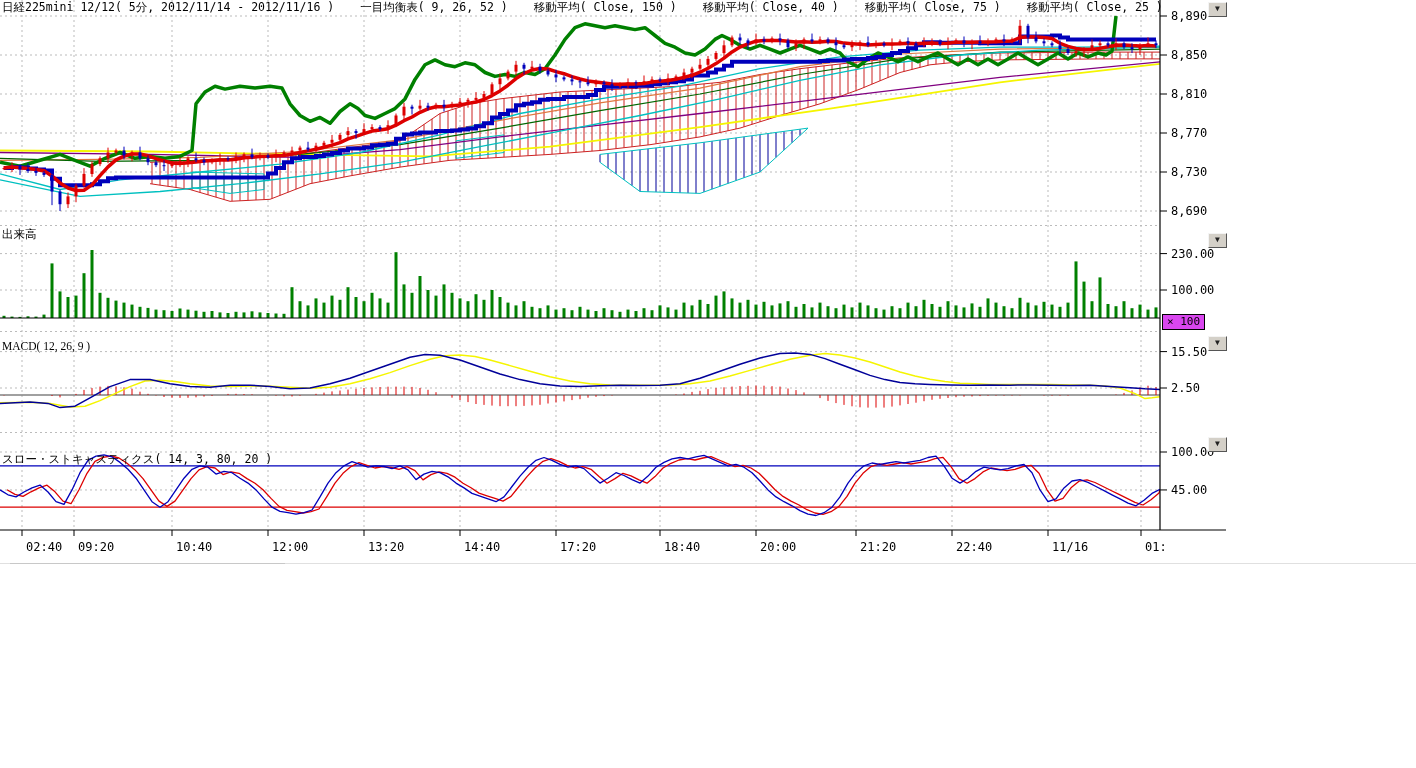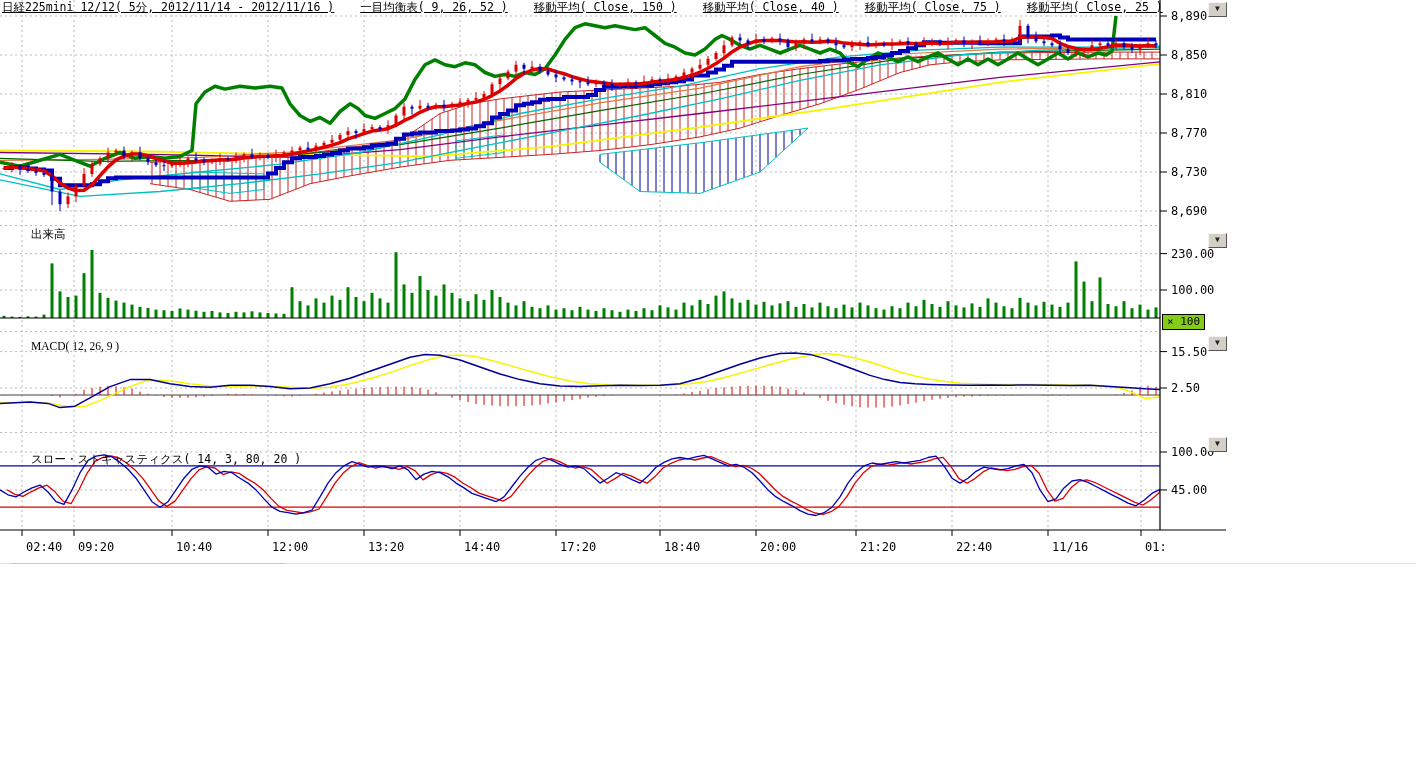--- a/index.html
+++ b/index.html
@@ -1,33 +1,33 @@
 <!DOCTYPE html>
 <html><head>
 <meta charset="utf-8">
 <style>
   html,body{margin:0;padding:0;background:#fff;}
   body{font-family:"DejaVu Sans Mono","Liberation Mono",monospace;}
   #root{position:relative;width:1416px;height:768px;background:#fff;overflow:hidden;}
   #chart-svg{position:absolute;left:0;top:0;}
-  .hline{position:absolute;left:2px;white-space:nowrap;font-size:11.5px;color:#000;text-decoration:underline;}
+  .hline{position:absolute;left:2px;white-space:nowrap;font-size:11.5px;color:#000;}
   #hline1{top:0px;}
   #hline2{top:13px;}
   .hitem{margin-right:26px;white-space:pre;}
-  .panel-label{position:absolute;left:2px;font-size:11.5px;color:#000;white-space:pre;margin-left:29px;}
+  .panel-label{position:absolute;left:2px;font-size:11.5px;color:#000;white-space:pre;}
   #vol-label{top:227px;}
   #macd-label{top:340px;font-family:Liberation Serif, serif;}
   #stoch-label{top:452px;}
   .ax{font:12px "DejaVu Sans Mono","Liberation Mono",monospace;fill:#000;}
   .dd-btn{position:absolute;left:1208px;width:17px;height:13px;background:#d4d0c8;
     border-top:1px solid #f4f4f4;border-left:1px solid #f4f4f4;
     border-right:1px solid #555;border-bottom:1px solid #555;
     font-size:8px;line-height:12px;text-align:center;color:#222;cursor:pointer;}
   #mult-box{position:absolute;left:1162px;top:314px;width:41px;height:14px;border:1px solid #000;
-    background:#84cc16;font-size:11px;line-height:14px;text-align:center;white-space:pre;}
+    background:#d946ef;font-size:11px;line-height:14px;text-align:center;white-space:pre;}
   .scroll-sep{position:absolute;height:1px;background:#d8d8d8;}
 </style>
 </head>
 <body>
 
 <div id="root">
   <svg id="chart-svg" width="1416" height="768">
       <defs>
         <clipPath id="cpMain">
           <rect x="0" y="0" width="1160" height="226"></rect>

